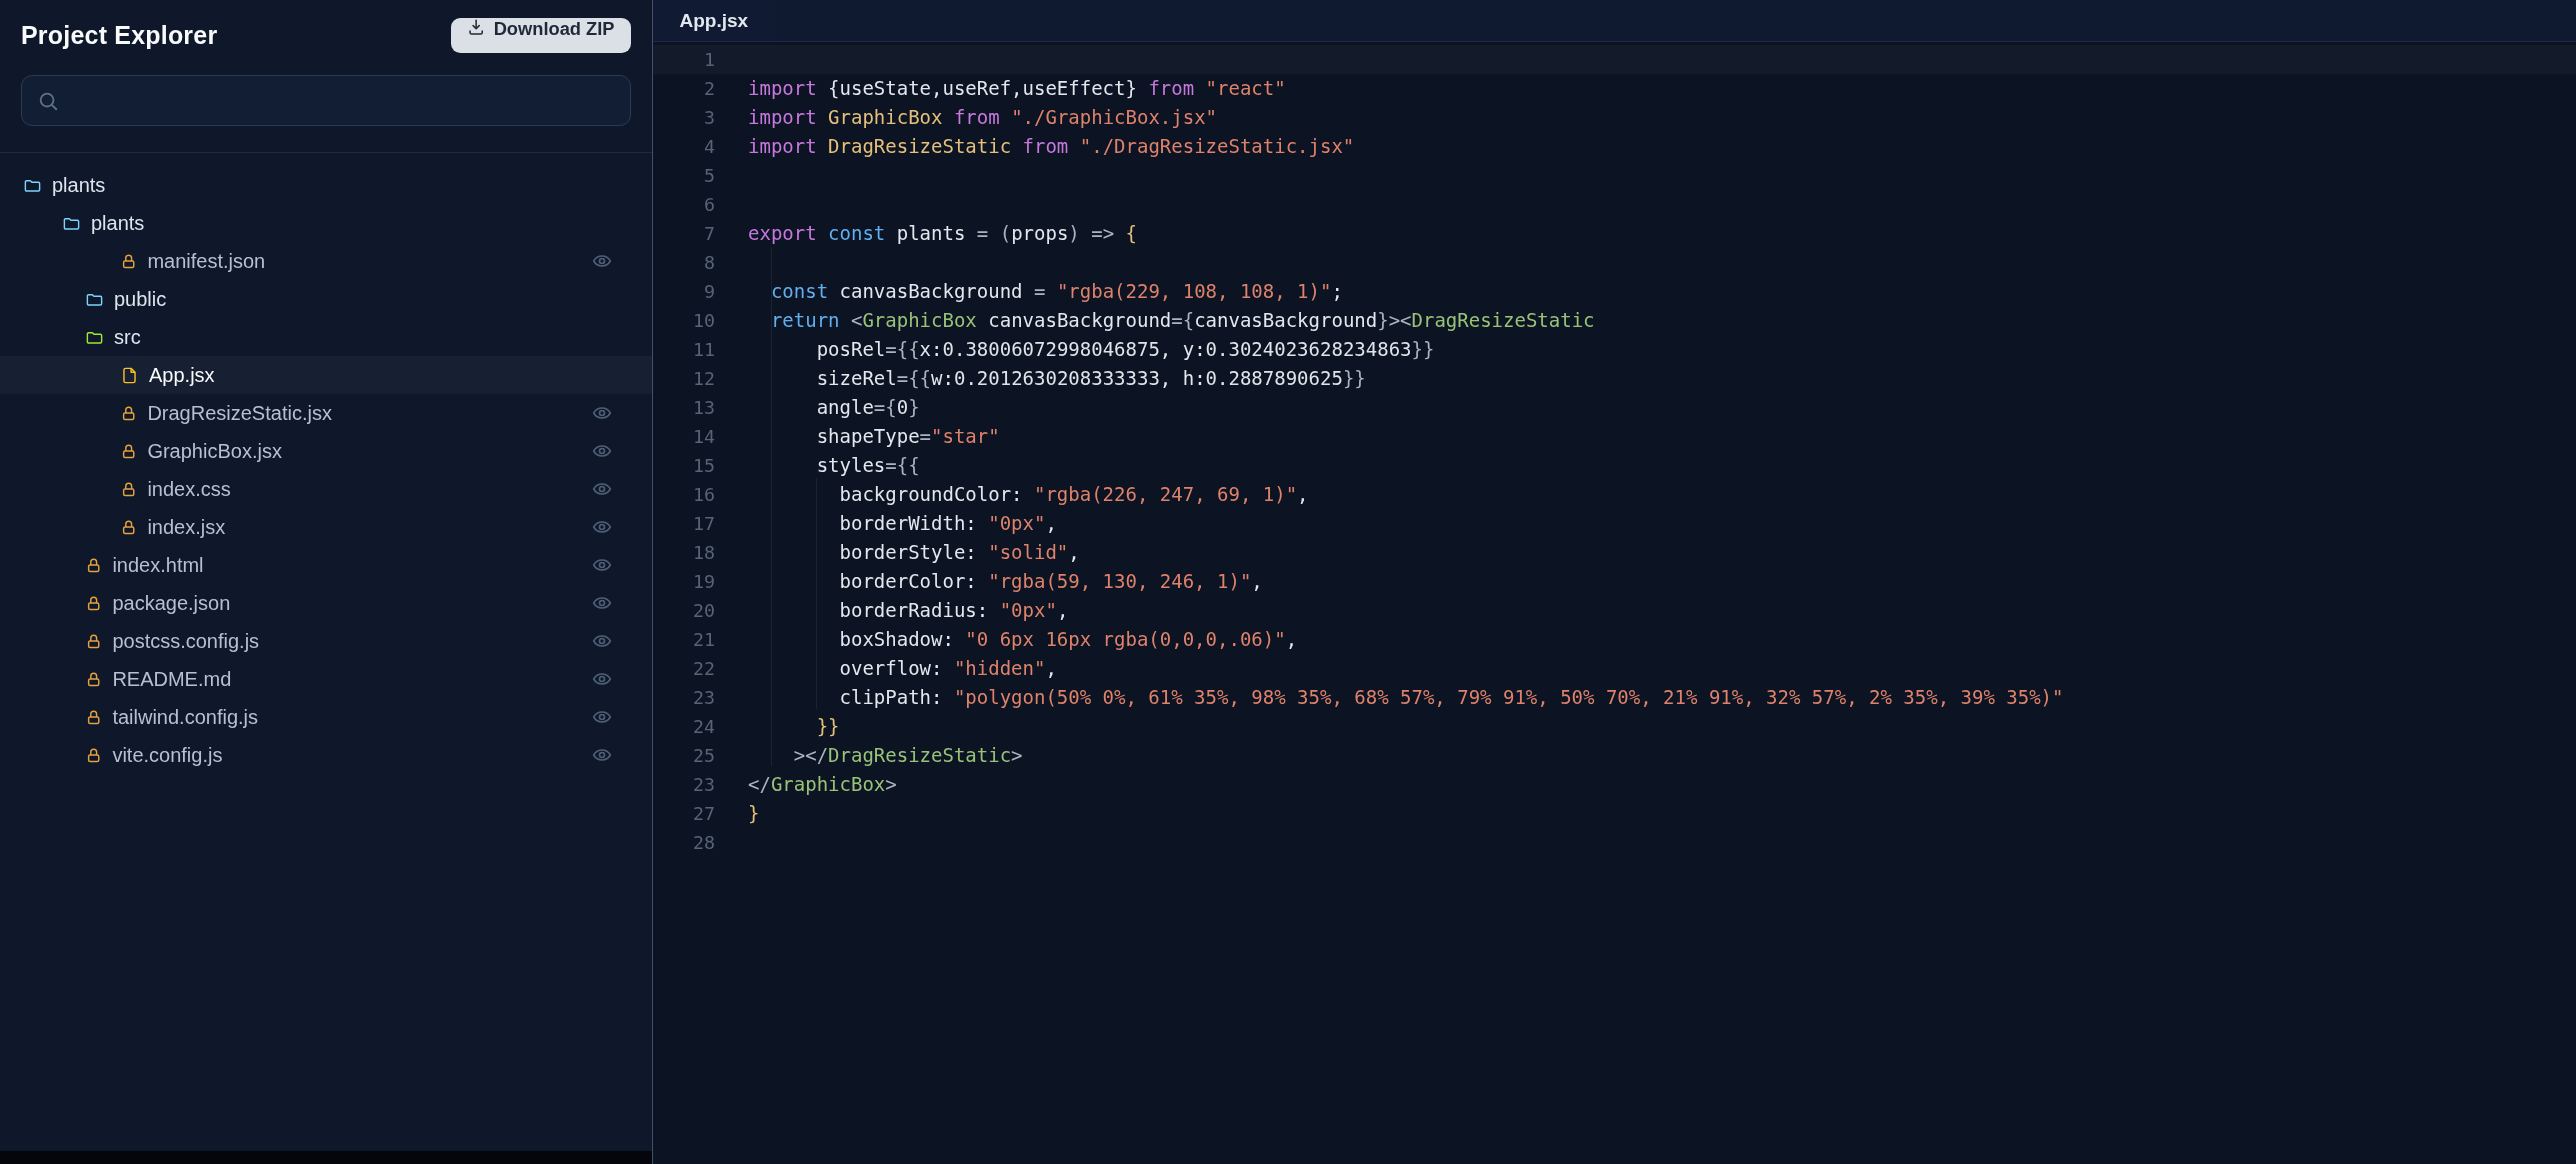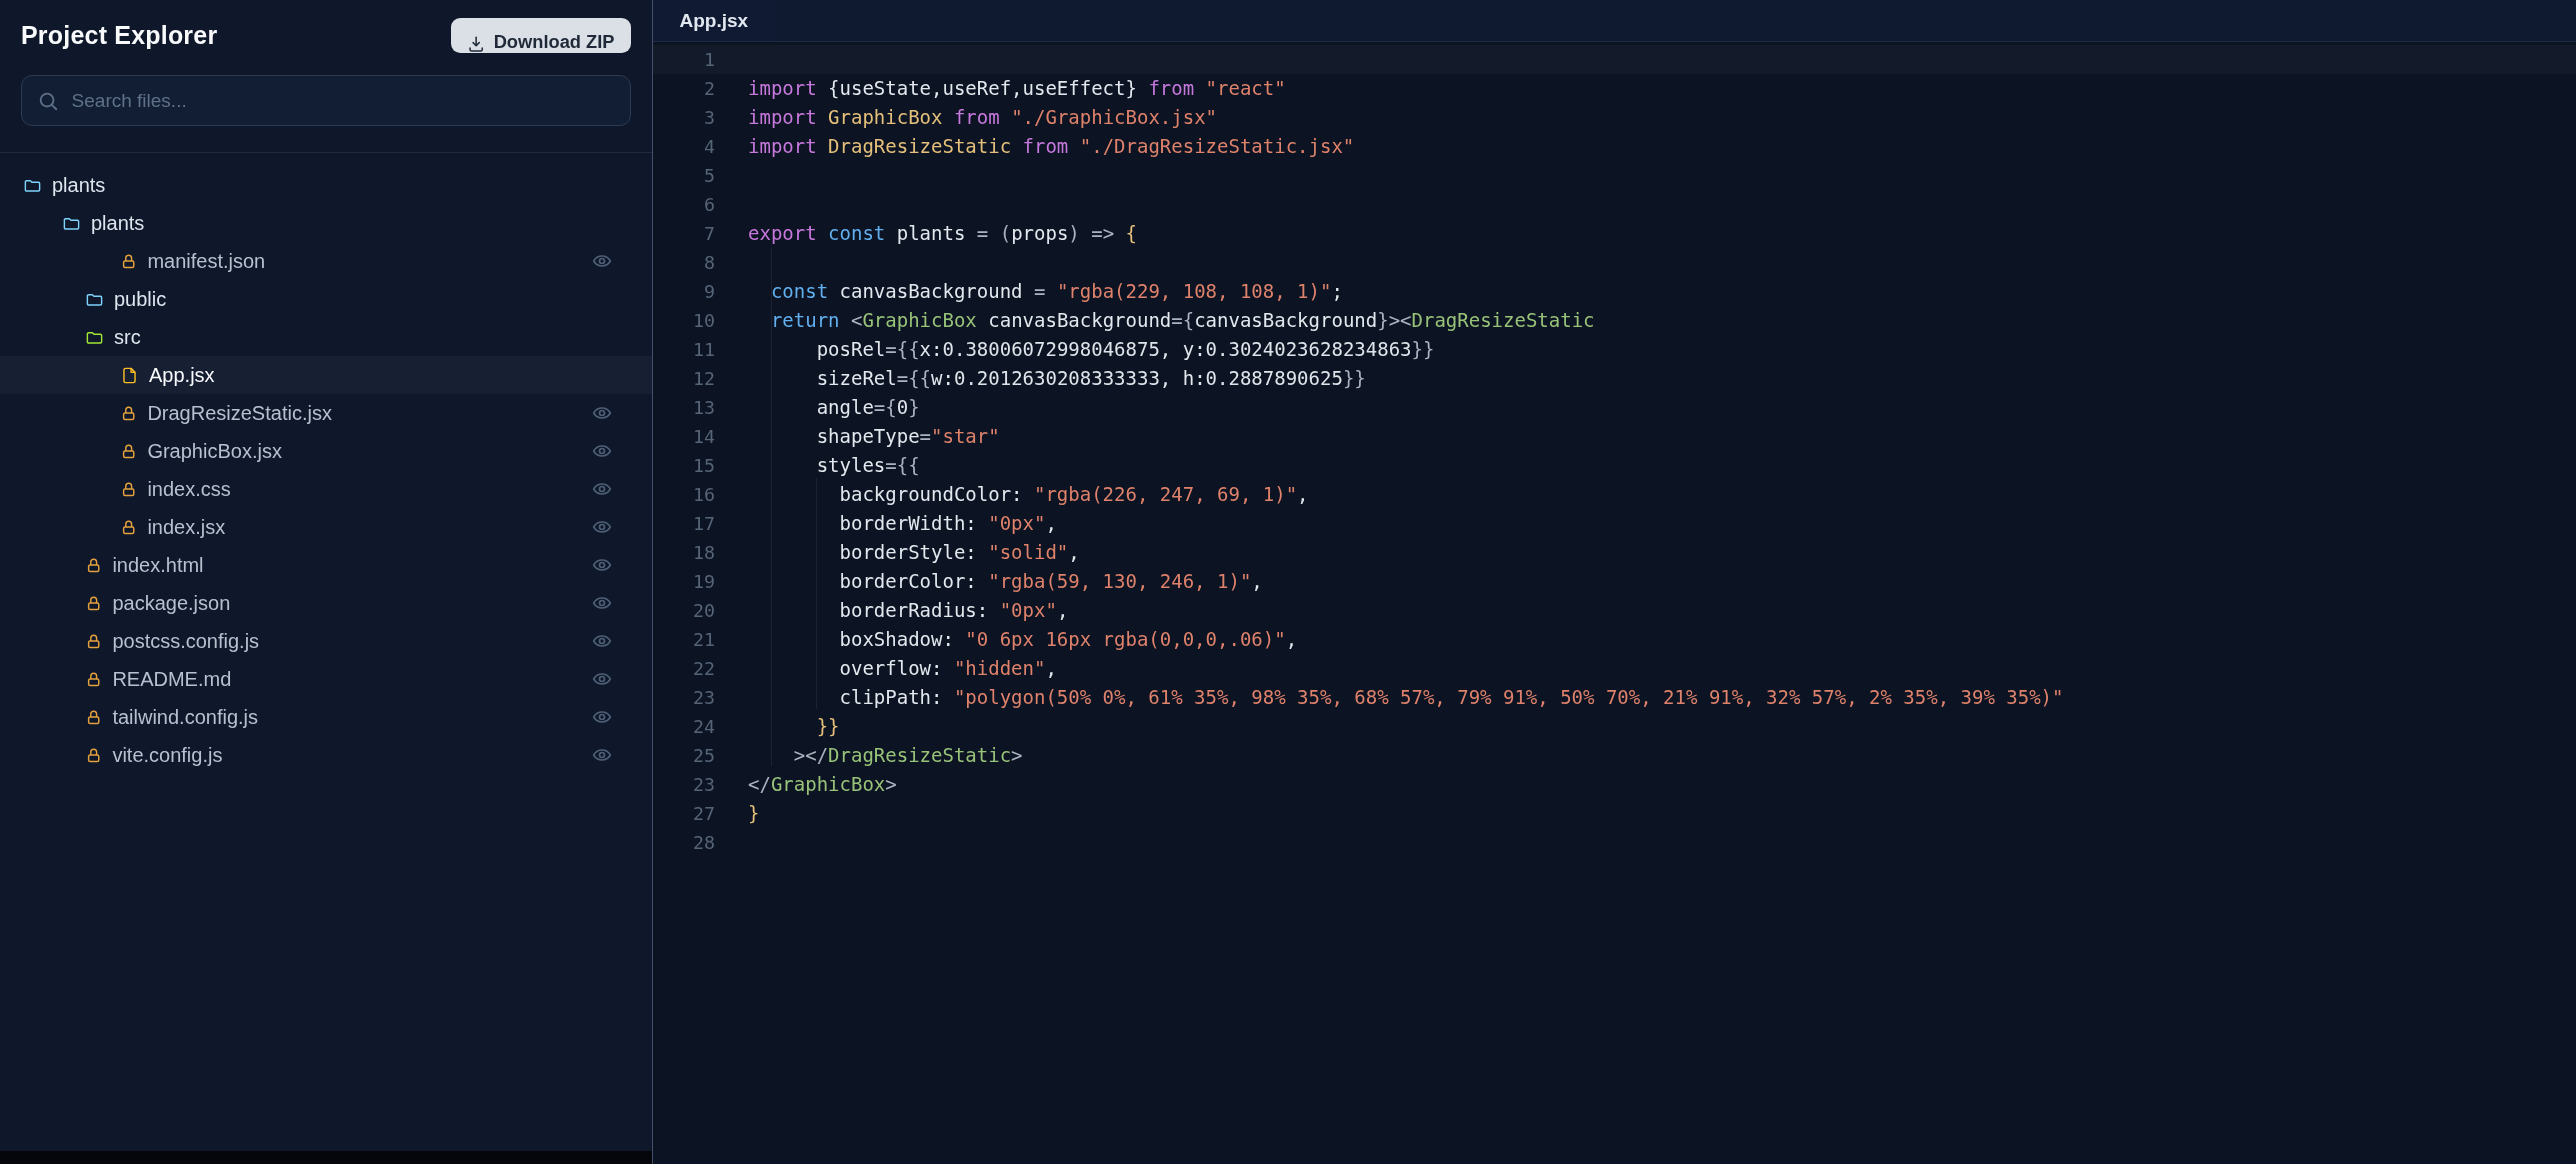--- a/index.html
+++ b/index.html
@@ -3,21 +3,21 @@
 <meta charset="utf-8">
 <style>
   html,body{margin:0;padding:0;background:#0b1220;}
   #app{width:2576px;height:1164px;display:flex;overflow:hidden;font-family:"Liberation Sans",sans-serif;}
 
   
   .sidebar{width:652px;flex:none;background:#0f172a;border-right:1.8px solid #42506a;display:flex;flex-direction:column;position:relative;}
   .sb-header{padding:18.3px 21px 0 21px;}
   .title-row{display:flex;align-items:center;justify-content:space-between;}
   .sb-title{color:#f8fafc;font-size:25px;font-weight:bold;letter-spacing:0.2px;}
-  .dl-btn{display:flex;align-items:flex-end;gap:8.2px;background:#dbe0e6;color:#1f2937;border:none;border-radius:9.2px;height:35px;padding:0 16.5px;font-size:18.3px;font-weight:600;font-family:"Liberation Sans",sans-serif;cursor:pointer;}
+  .dl-btn{display:flex;align-items:flex-start;gap:8.2px;background:#dbe0e6;color:#1f2937;border:none;border-radius:9.2px;height:35px;padding:0 16.5px;font-size:18.3px;font-weight:600;font-family:"Liberation Sans",sans-serif;cursor:pointer;}
   .dl-btn svg{width:18.3px;height:18.3px;display:block;}
   .search-box{margin-top:22px;height:49px;border:1.8px solid #2c3b52;background:#111e33;border-radius:11px;display:flex;align-items:center;padding:0 14.6px;gap:11px;}
   .search-box svg{width:22px;height:22px;flex:none;}
   .search-box input{flex:1;background:transparent;border:none;outline:none;color:#dbe3ec;font-size:19px;font-family:"Liberation Sans",sans-serif;}
   .search-box input::placeholder{color:#5f7189;}
 
   .tree{margin-top:26px;border-top:0.9px solid #1f2b42;padding-top:13px;flex:1;overflow:hidden;}
   .tree-row{position:relative;height:38px;display:flex;align-items:center;gap:10px;padding-right:37px;cursor:pointer;}
   .tree-row.active{background:rgba(148,163,184,0.06);}
   .ticon{display:flex;align-items:center;flex:none;}
@@ -75,21 +75,20 @@
           <span>Download ZIP</span>
         </button>
       </div>
       <div class="search-box">
         <span style="display:flex;">
           <svg viewBox="0 0 24 24" fill="none" stroke="#5f7189" stroke-width="2" stroke-linecap="round">
               <circle cx="11" cy="11" r="7"></circle>
               <path d="M21 21l-4.3-4.3"></path>
             </svg>
         </span>
-        <input type="text" placeholder="Search files..." style="">
       </div>
     </div>
 
     <div class="tree">
         <div class="tree-row" style="padding-left: 23px;">
           <span class="ticon folder">
             <svg viewBox="0 0 24 24" fill="none" stroke="#7dd3fc" stroke-width="1.8" stroke-linejoin="round">
               <path d="M3 7.5A1.5 1.5 0 0 1 4.5 6h4.8l2 2h8.2A1.5 1.5 0 0 1 21 9.5v8a1.5 1.5 0 0 1-1.5 1.5h-15A1.5 1.5 0 0 1 3 17.5z"></path>
             </svg>
           </span>

